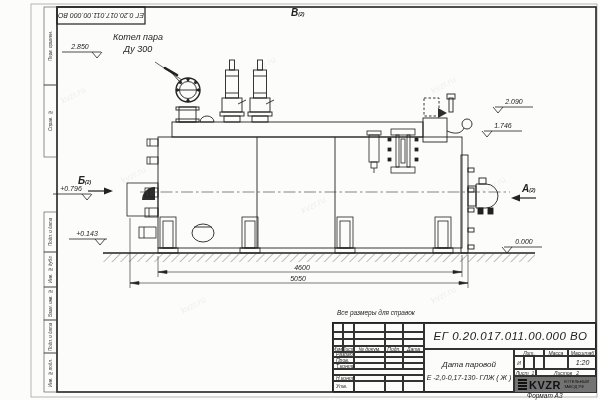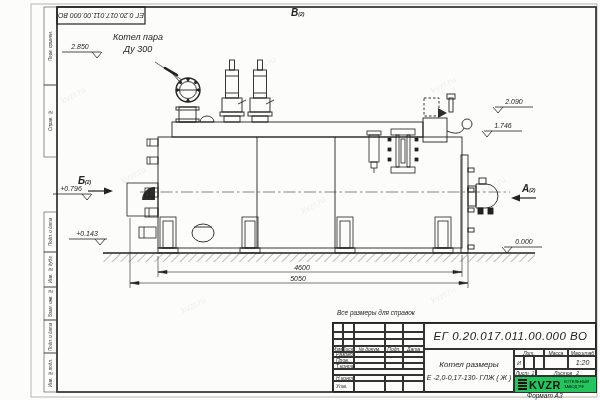--- a/index.html
+++ b/index.html
@@ -15,21 +15,21 @@
     font-size:4.5px;font-style:italic;color:#333;overflow:hidden;
   }
   .wm{position:absolute;font-size:9px;color:rgba(60,60,60,0.07);transform:rotate(-28deg);font-style:normal;}
   svg{position:absolute;left:0;top:0;}
   
   #tblock{position:absolute;left:332px;top:322px;width:264px;height:70px;border:1.6px solid #222;box-sizing:border-box;}
   .cell{position:absolute;border:0.8px solid #333;box-sizing:border-box;font-style:italic;color:#222;
         display:flex;align-items:center;justify-content:center;overflow:hidden;}
   .cell.left{justify-content:flex-start;padding-left:2px;}
   .lbl{font-size:5px;}
-  #logo-cell{background:#22c55e;}
+  #logo-cell{background:#737373;}
   #logo-mark{display:flex;flex-direction:column;gap:1px;margin:0 2px 0 3px;}
   #logo-mark span{display:block;width:9px;height:2px;background:#111;}
   #logo-word{font-weight:bold;font-size:11px;font-style:normal;letter-spacing:0.5px;color:#111;}
   #logo-sub{font-size:4px;font-style:normal;color:#111;line-height:1.2;margin-left:3px;text-align:left;}
 </style>
 </head>
 <body>
 
 <div id="sheet">
 
@@ -300,21 +300,21 @@
     <div class="cell" style="left:52px;top:52px;width:18px;height:6px;"></div>
     <div class="cell" style="left:70px;top:52px;width:21px;height:6px;"></div>
     <div class="cell lbl left" style="left:0;top:58px;width:21px;height:12px;align-items:flex-start;padding-top:1px;">Утв.</div>
     <div class="cell" style="left:21px;top:58px;width:31px;height:12px;"></div>
     <div class="cell" style="left:52px;top:58px;width:18px;height:12px;"></div>
     <div class="cell" style="left:70px;top:58px;width:21px;height:12px;"></div>
 
     <div class="cell" style="left:91px;top:0;width:173px;height:26px;font-size:11.5px;letter-spacing:0.5px;">ЕГ 0.20.017.011.00.000  ВО</div>
 
     <div class="cell" style="left:91px;top:26px;width:90px;height:44px;flex-direction:column;font-size:8px;line-height:1.6;">
-      <span>Котел размеры</span>
+      <span>Дата паровой</span>
       <span style="font-size:7px;">Е -2,0-0,17-130- ГЛЖ ( Ж )</span>
     </div>
 
     <div class="cell lbl" style="left:181px;top:26px;width:30px;height:7px;">Лит.</div>
     <div class="cell lbl" style="left:211px;top:26px;width:24px;height:7px;">Масса</div>
     <div class="cell lbl" style="left:235px;top:26px;width:29px;height:7px;">Масштаб</div>
     <div class="cell lbl" style="left:181px;top:33px;width:10px;height:13px;">И</div>
     <div class="cell" style="left:191px;top:33px;width:10px;height:13px;"></div>
     <div class="cell" style="left:201px;top:33px;width:10px;height:13px;"></div>
     <div class="cell" style="left:211px;top:33px;width:24px;height:13px;"></div>

